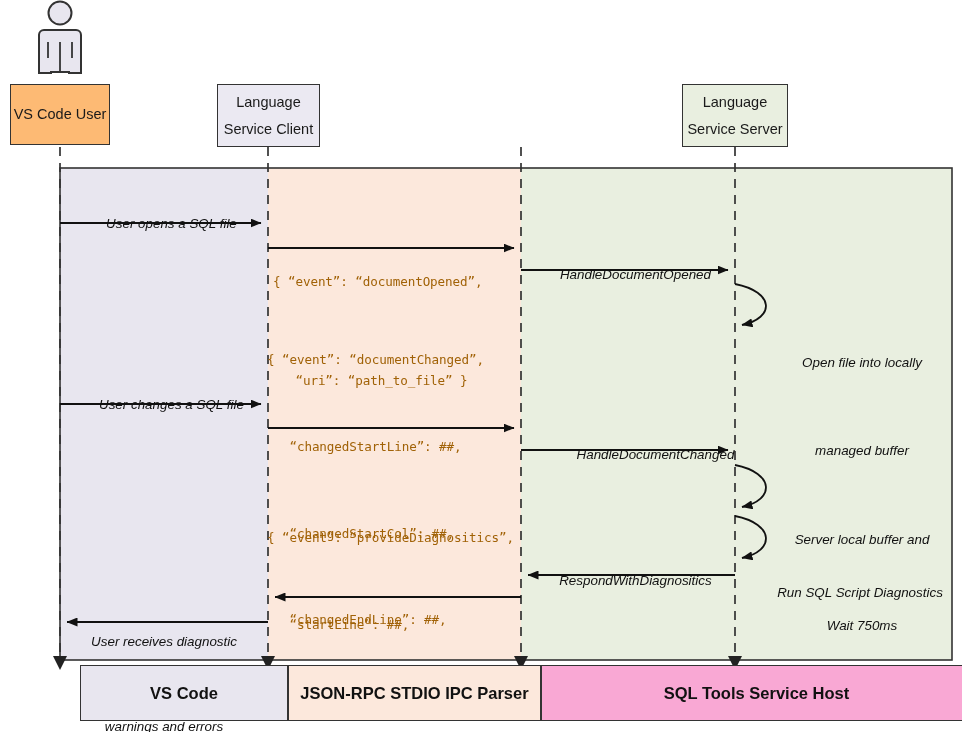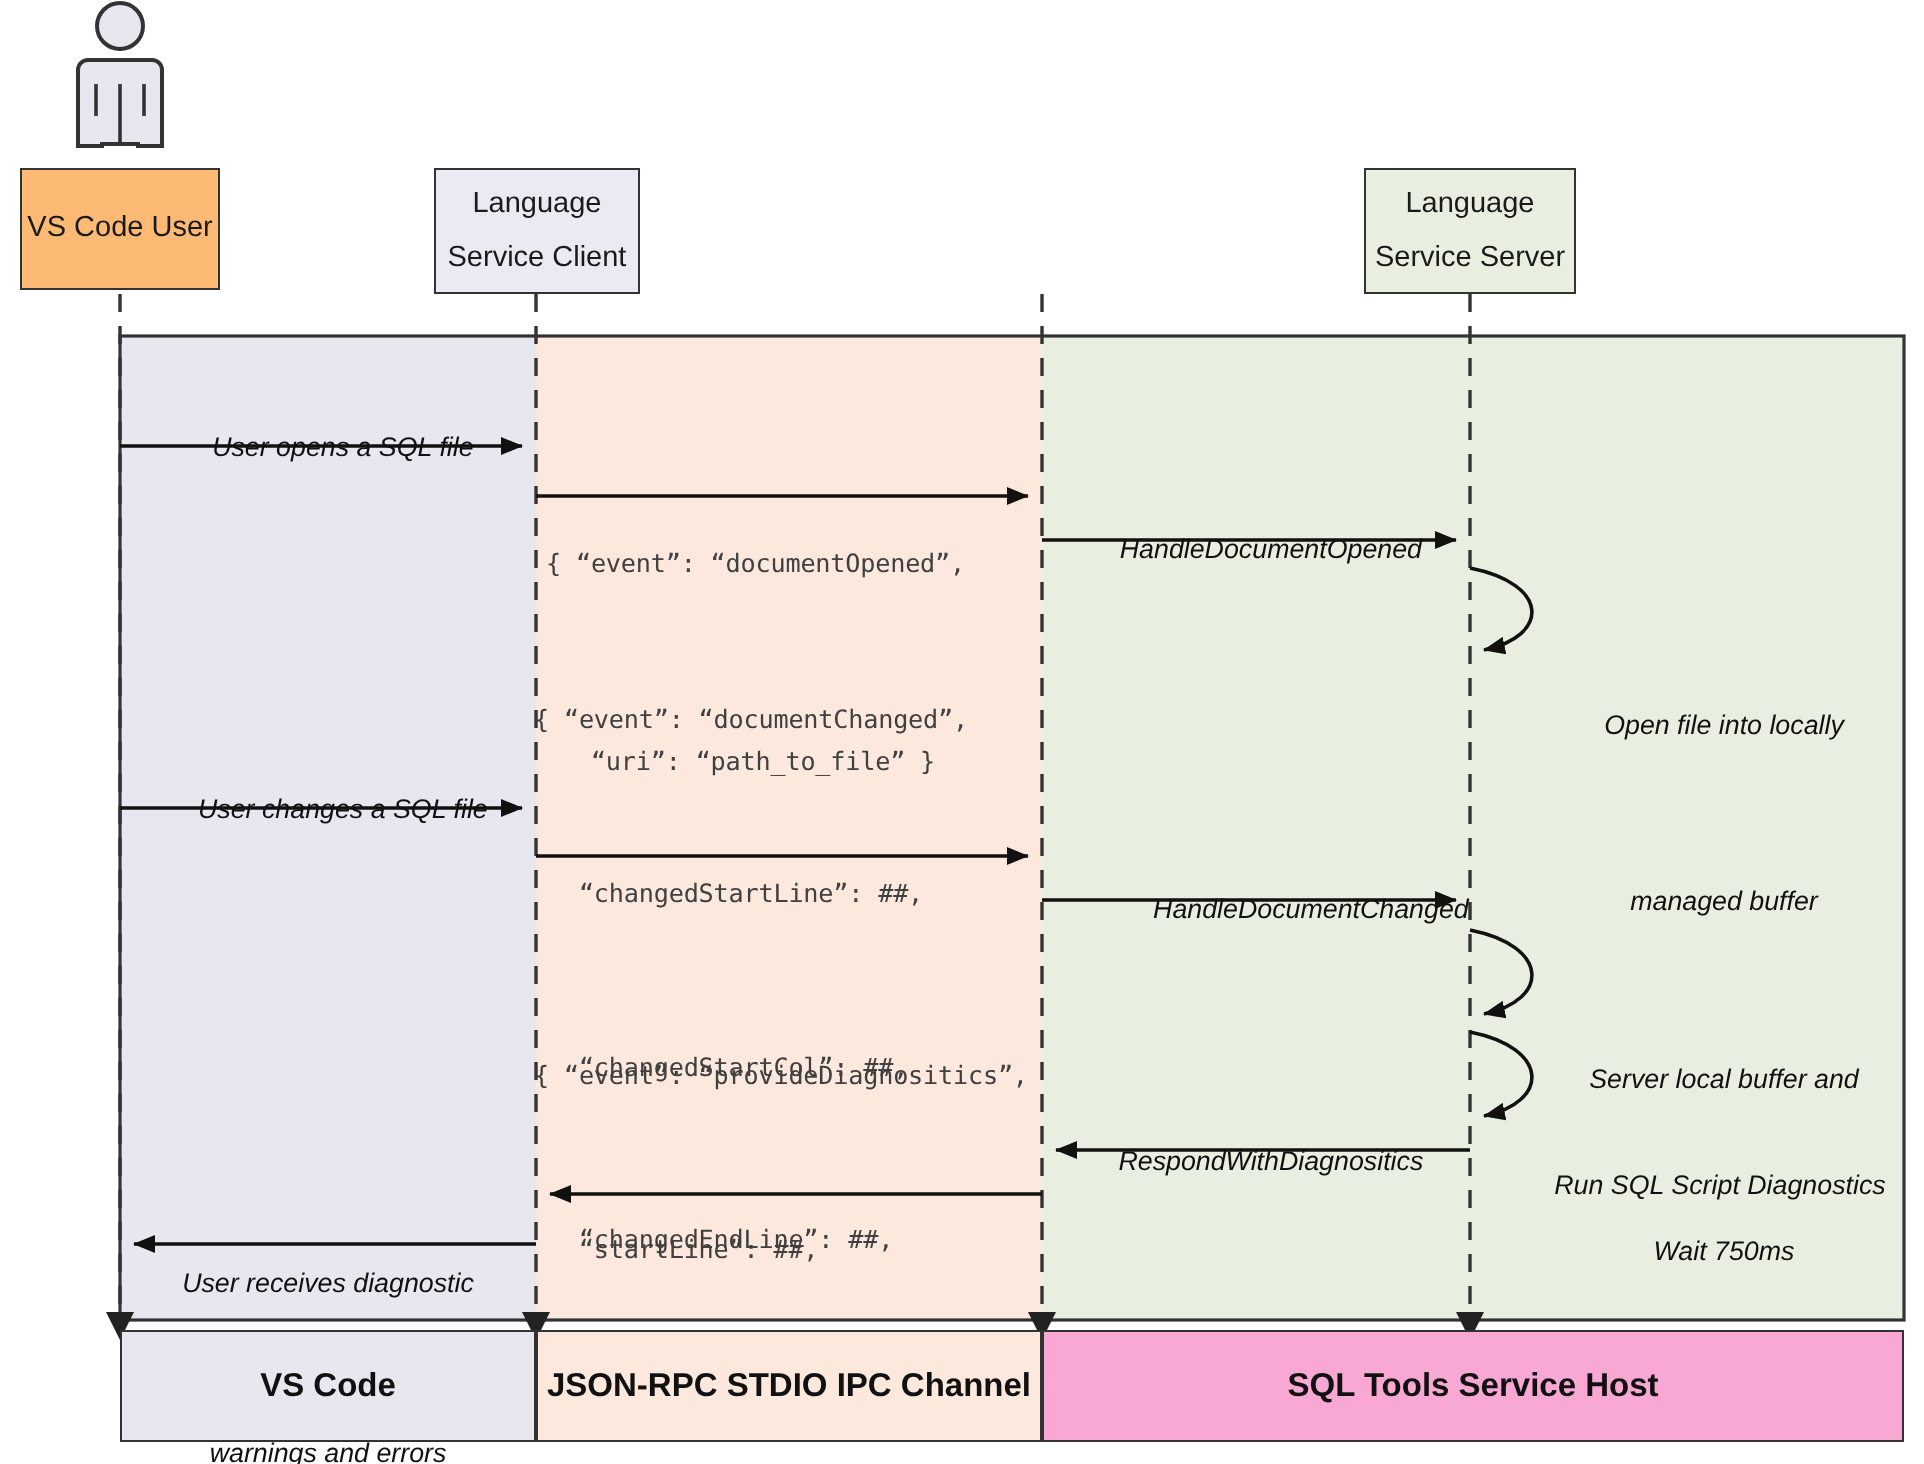--- a/index.html
+++ b/index.html
@@ -42,26 +42,27 @@
   .bottom-cell {
     position: absolute;
     border: 1.6px solid #333333;
     box-sizing: border-box;
     display: flex;
     align-items: center;
     justify-content: center;
     font-weight: bold;
     font-size: 16.5px;
     color: #111111;
+    margin-left: 20px;
   }
   .msg-code {
     position: absolute;
     font-family: "DejaVu Sans Mono", monospace;
     font-size: 12.6px;
-    color: #404040;
+    color: #a16207;
     white-space: pre;
     letter-spacing: -0.1px;
   }
   .ital {
     position: absolute;
     font-style: italic;
     font-size: 13.4px;
     color: #111111;
     white-space: pre;
   }
@@ -210,19 +211,19 @@
     <span style="display:block;">   “startCol”: ##,</span>
     
     
     
   </div>
 
   <div class="bottom-cell" style="left:60px; top:665px; width:208px; height:56px; background:#e8e6ef;">
     <span>VS Code</span>
   </div>
   <div class="bottom-cell" style="left:268px; top:665px; width:253px; height:56px; background:#fce8dc;">
-    <span>JSON-RPC STDIO IPC Channel</span>
+    <span>JSON-RPC STDIO IPC Parser</span>
   </div>
   <div class="bottom-cell" style="left:521px; top:665px; width:431px; height:56px; background:#f9a8d4;">
     <span>SQL Tools Service Host</span>
   </div>
 
 </div>
 
 </body></html>

